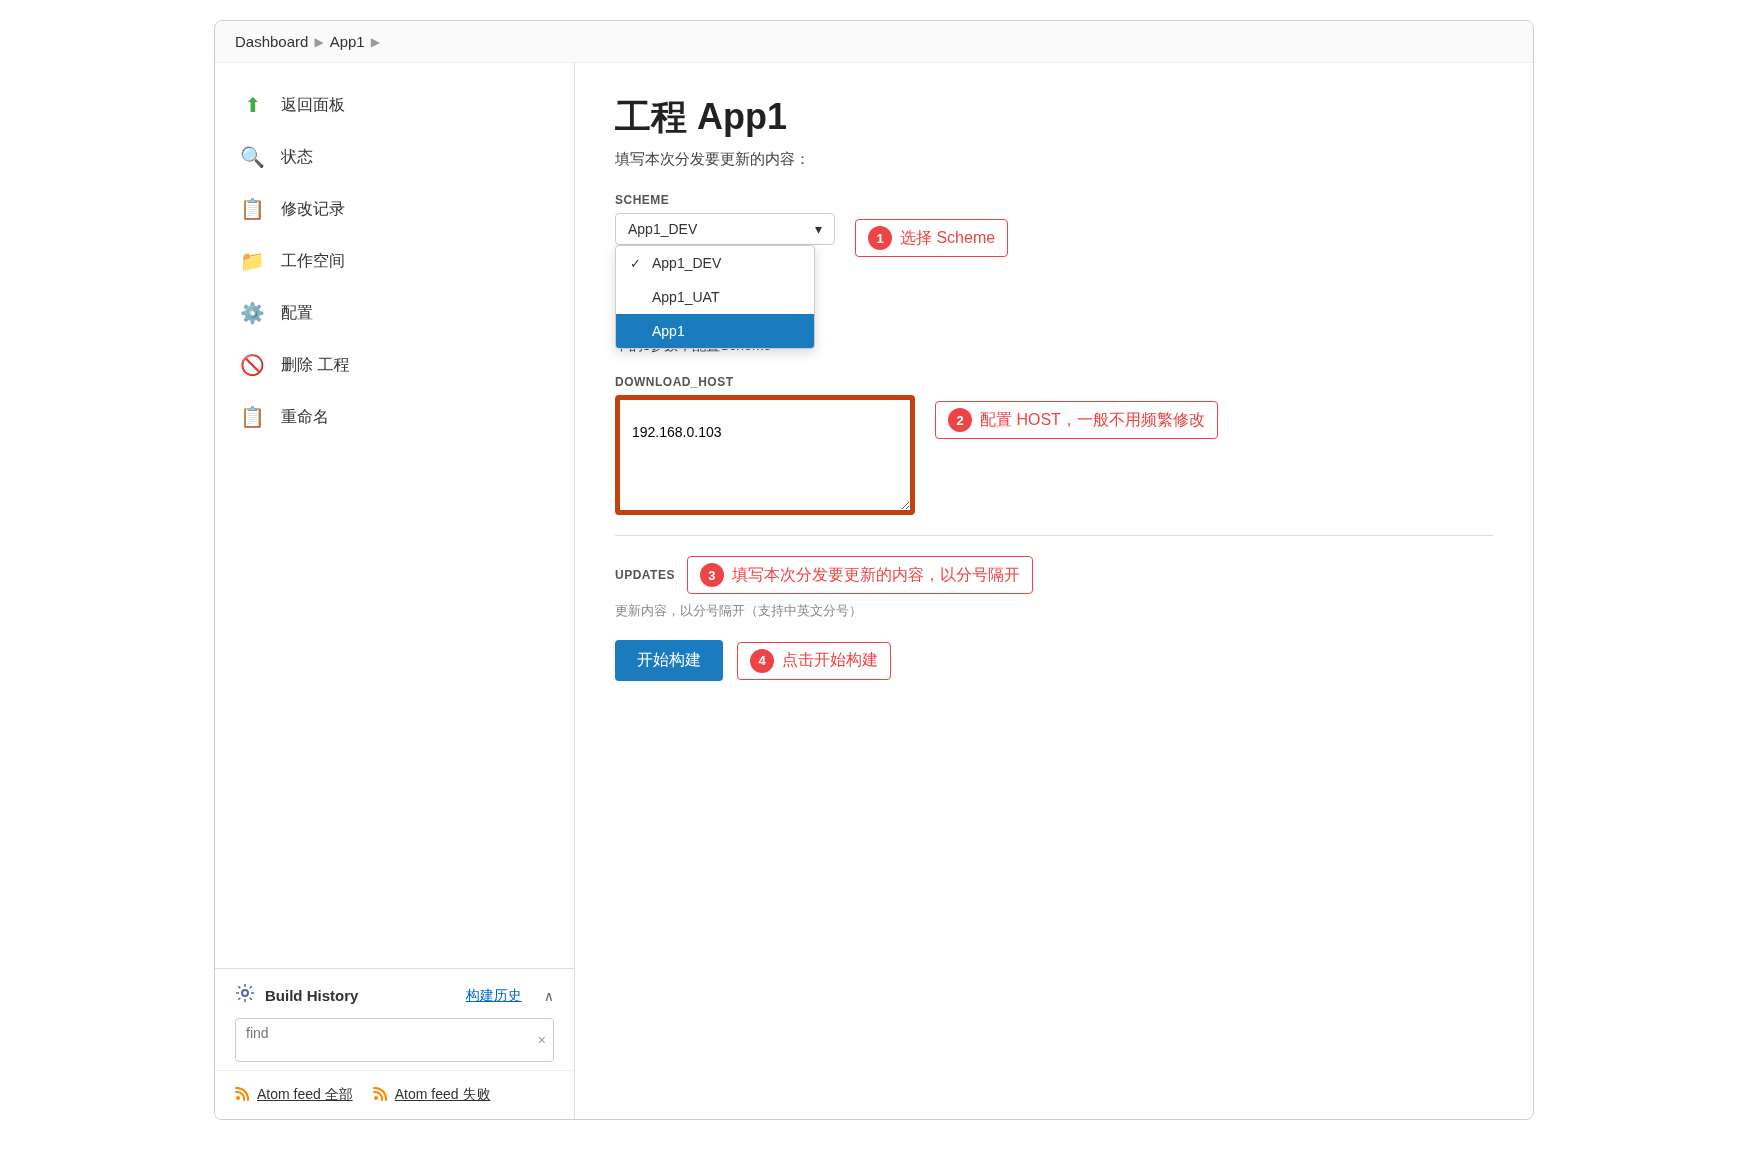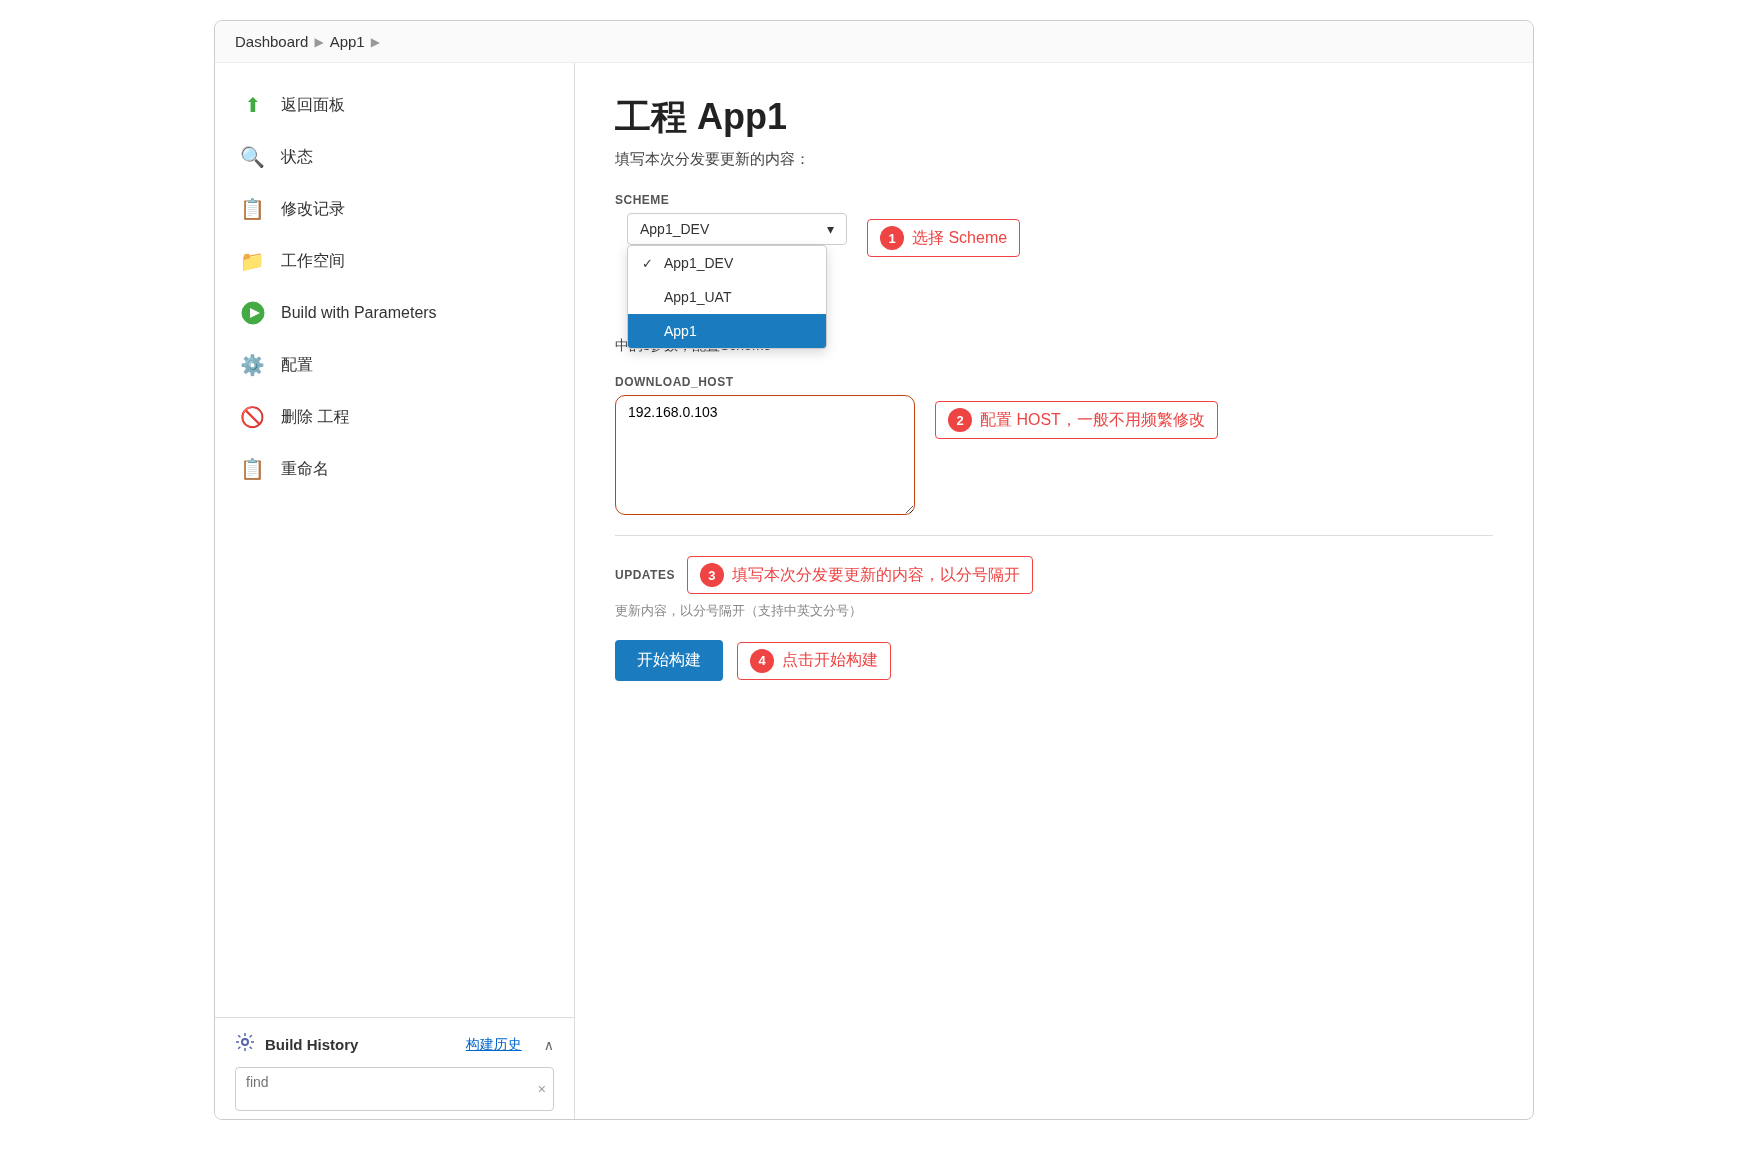--- a/index.html
+++ b/index.html
@@ -202,21 +202,20 @@
 
     .form-group {
       margin-bottom: 20px;
     }
 
     .scheme-row {
       display: flex;
       align-items: flex-start;
       gap: 20px;
       position: relative;
-      margin-left: 12px;
     }
 
     
     .dropdown-container {
       position: relative;
       width: 220px;
     }
 
     .dropdown-trigger {
       width: 100%;
@@ -300,23 +299,23 @@
     
     .host-row {
       display: flex;
       align-items: flex-start;
       gap: 20px;
     }
 
     .host-textarea {
       width: 300px;
       min-height: 120px;
-      padding: 8px 12px;
-      border: 1px solid #c2410c;
-      border-radius: 10px;
+      padding: 24px 12px;
+      border: 5px solid #c2410c;
+      border-radius: 4px;
       font-size: 14px;
       resize: vertical;
       font-family: inherit;
     }
 
     .divider {
       border: none;
       border-top: 1px solid #ddd;
       margin: 20px 0;
     }
@@ -397,29 +396,20 @@
         <a class="sidebar-item">
           <span class="sidebar-icon">📋</span>
           <span class="sidebar-label">修改记录</span>
         </a>
 
         <a class="sidebar-item">
           <span class="sidebar-icon">📁</span>
           <span class="sidebar-label">工作空间</span>
         </a>
 
-        <a class="sidebar-item">
-          <span class="sidebar-icon" style="color:#4a4;font-size:22px;">
-            <svg width="24" height="24" viewBox="0 0 24 24" fill="none">
-              <circle cx="12" cy="12" r="11" fill="#4a4" stroke="#4a4"></circle>
-              <polygon points="9,7 19,12 9,17" fill="white"></polygon>
-            </svg>
-          </span>
-          <span class="sidebar-label">Build with Parameters</span>
-        </a>
 
         <a class="sidebar-item">
           <span class="sidebar-icon">⚙️</span>
           <span class="sidebar-label">配置</span>
         </a>
 
         <a class="sidebar-item">
           <span class="sidebar-icon">🚫</span>
           <span class="sidebar-label">删除 工程</span>
         </a>
@@ -445,20 +435,42 @@
             <a class="build-history-link">构建历史</a>
             <span class="build-history-chevron">∧</span>
           </div>
         </div>
         <div class="search-wrapper">
           <input type="text" class="build-history-search" placeholder="find" style="">
           <span class="search-clear">×</span>
         </div>
       </div>
 
+      <div class="atom-feed-section">
+        <a class="atom-feed-link">
+          <span class="feed-icon">
+            <svg width="16" height="16" viewBox="0 0 16 16" fill="none">
+              <circle cx="3" cy="13" r="2" fill="#f80"></circle>
+              <path d="M1 7a7 7 0 0 1 8 8" stroke="#f80" stroke-width="2" fill="none" stroke-linecap="round"></path>
+              <path d="M1 3a11 11 0 0 1 12 12" stroke="#f80" stroke-width="2" fill="none" stroke-linecap="round"></path>
+            </svg>
+          </span>
+          <span>Atom feed 全部</span>
+        </a>
+        <a class="atom-feed-link">
+          <span class="feed-icon">
+            <svg width="16" height="16" viewBox="0 0 16 16" fill="none">
+              <circle cx="3" cy="13" r="2" fill="#f80"></circle>
+              <path d="M1 7a7 7 0 0 1 8 8" stroke="#f80" stroke-width="2" fill="none" stroke-linecap="round"></path>
+              <path d="M1 3a11 11 0 0 1 12 12" stroke="#f80" stroke-width="2" fill="none" stroke-linecap="round"></path>
+            </svg>
+          </span>
+          <span>Atom feed 失败</span>
+        </a>
+      </div>
     </div>
 
     <div class="content-area">
 
       <h1 class="page-title">工程 App1</h1>
       <p class="page-subtitle">填写本次分发要更新的内容：</p>
 
       <div class="form-group">
         <div class="form-label">SCHEME</div>
         <div class="scheme-row">

